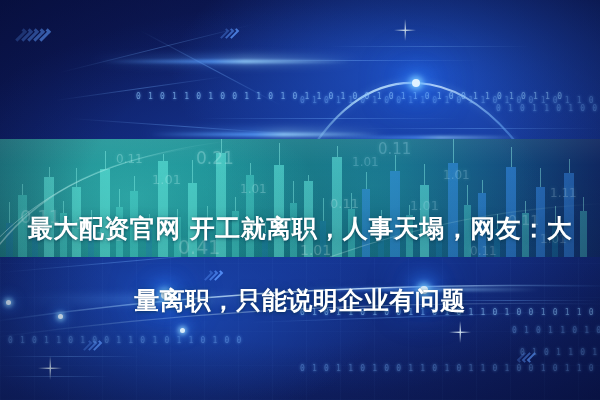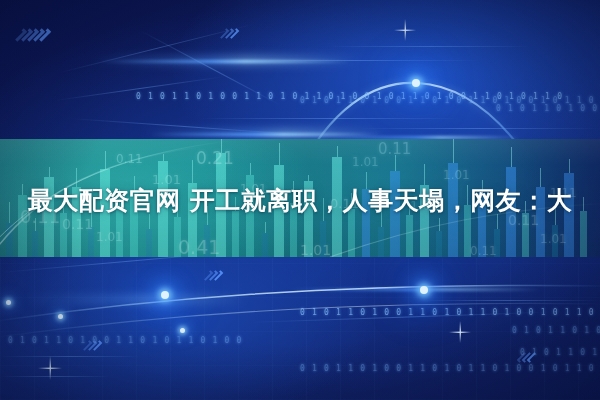--- a/index.html
+++ b/index.html
@@ -377,18 +377,19 @@
         <div class="dec b" style="left: 410px; top: 59px; font-size: 13px;">1.01</div>
         <div class="dec b" style="left: 550px; top: 47px; font-size: 12px;">1.11</div>
         <div class="dec b" style="left: 540px; top: 93px; font-size: 12px;">1.01</div>
         <div class="dec b" style="left: 470px; top: 105px; font-size: 12px;">0.11</div>
         <div class="dec b" style="left: 352px; top: 16px; font-size: 12px;">1.01</div>
         <div class="dec" style="left: 116px; top: 13px; font-size: 12px;">0.11</div>
       </div>
     <div class="band-sheen"></div>
   </div>
 
-  <div class="headline" id="headline" style="top: 147px;">
+  <div class="headline" id="headline" style="top: 175px;">
     <span class="l1">最大配资官网 开工就离职，人事天塌，网友：大</span>
+    <span class="l2">量离职，只能说明企业有问题</span>
   </div>
 
   <div class="bg-vignette"></div>
 </div>
 
 </body></html>

